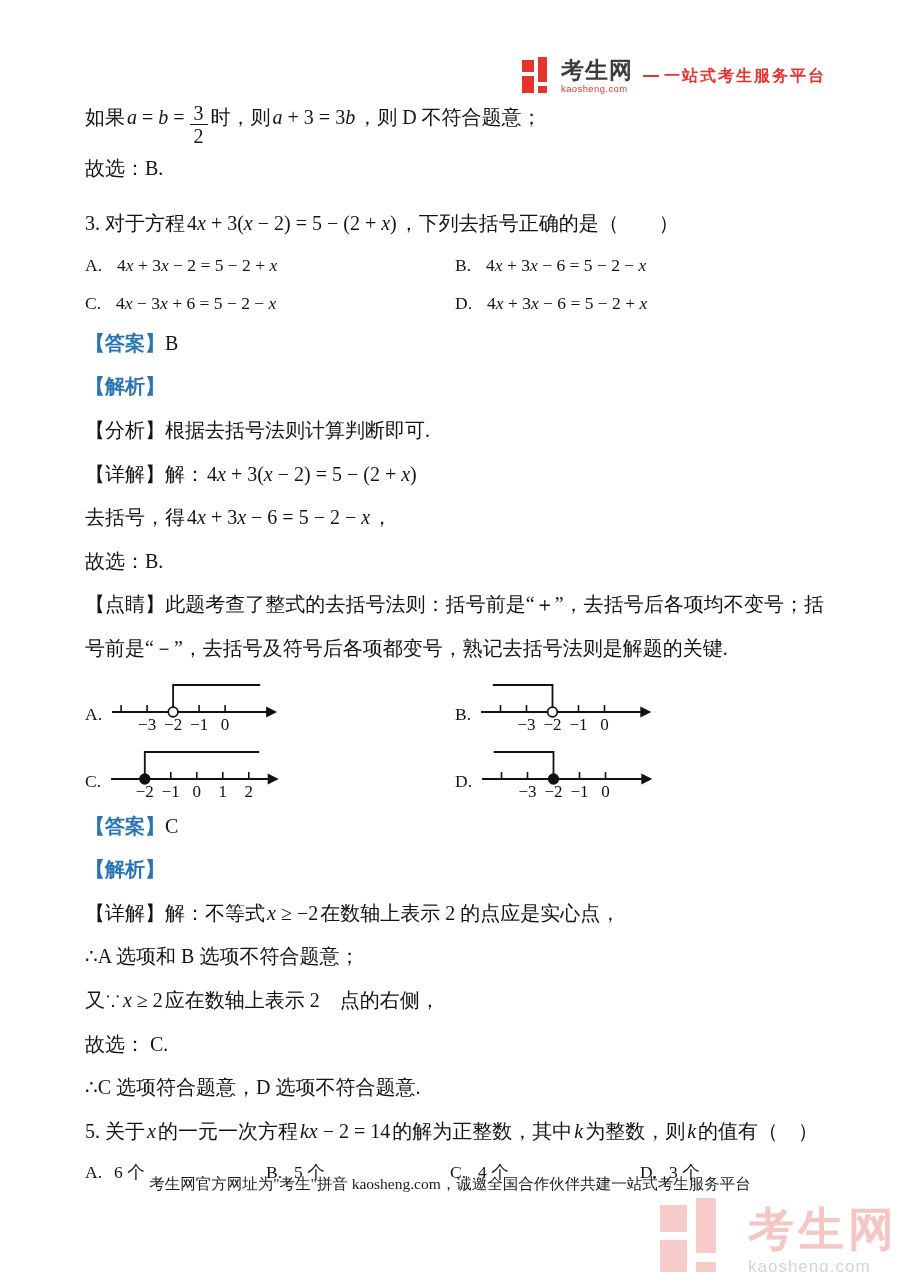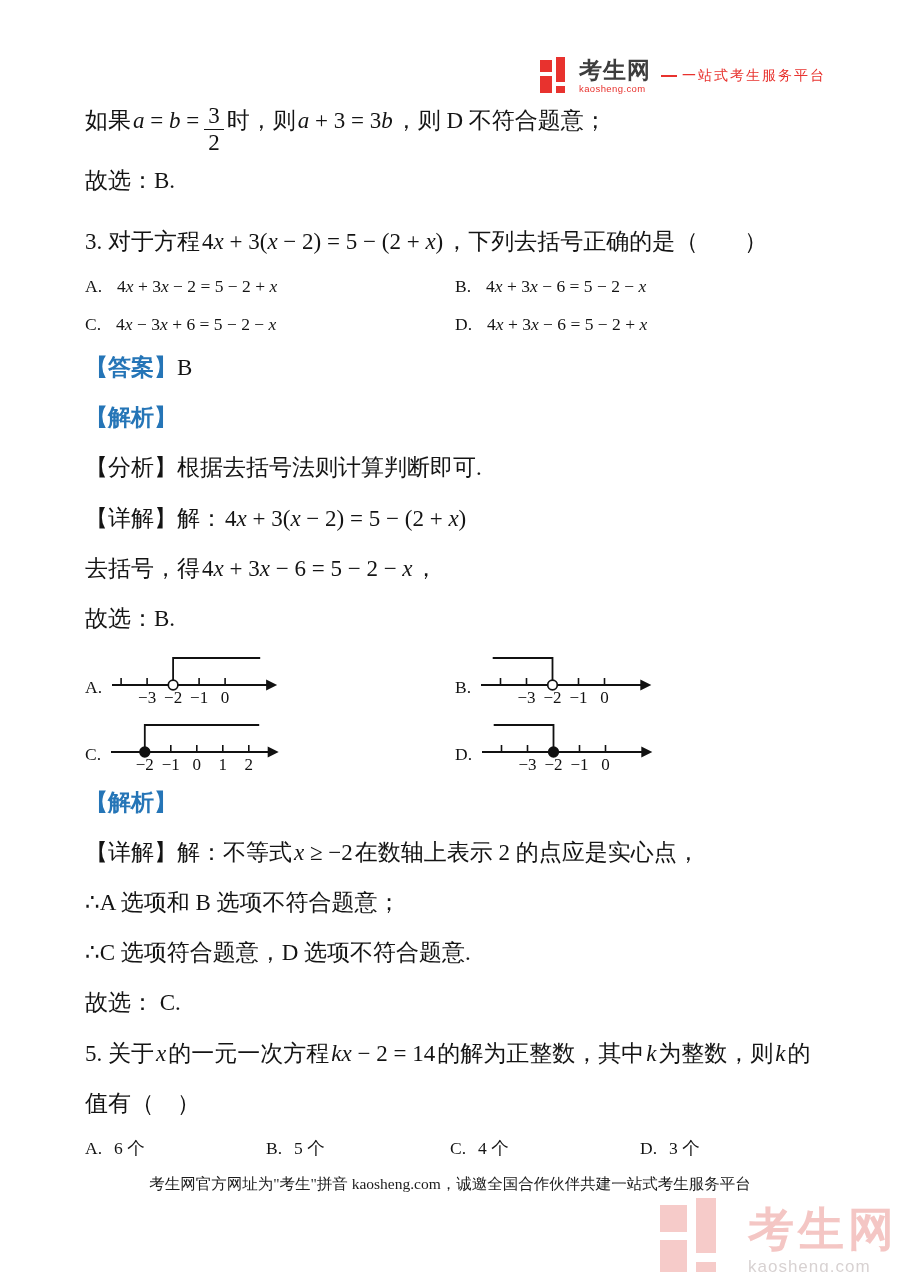--- a/index.html
+++ b/index.html
@@ -11,25 +11,25 @@
   .mark i{position:absolute;background:#e8322e;}
   .mark .m1{left:0;top:3px;width:12px;height:12px;}
   .mark .m2{left:0;top:19px;width:12px;height:17px;}
   .mark .m3{left:16px;top:0;width:9px;height:25px;}
   .mark .m4{left:16px;top:29px;width:9px;height:7px;}
   .logo-text{display:flex;flex-direction:column;margin-left:5px;line-height:1;}
   .logo-cn{font-family:"Liberation Sans","DejaVu Sans",sans-serif;font-weight:700;
            font-size:23px;color:#3d3d3d;letter-spacing:1px;}
   .logo-domain{font-family:"Liberation Sans",sans-serif;font-size:9.5px;color:#e8322e;margin-top:2px;letter-spacing:.4px;}
   .tag-dash{width:16px;height:2px;background:#e8322e;margin:0 5px 0 10px;}
-  .tagline{font-family:"Liberation Sans","DejaVu Sans",sans-serif;font-weight:400;
-           font-size:14px;color:#e8322e;letter-spacing:2px;}
+  .tagline{font-family:"Liberation Sans","DejaVu Sans",sans-serif;font-weight:700;
+           font-size:16px;color:#e8322e;letter-spacing:2px;}
   
   .main{position:absolute;left:85px;right:76px;top:96px;}
-  .line{margin:0;font-size:23px;line-height:2.18;}
+  .line{margin:0;font-size:20px;line-height:2.18;}
   .just{text-align:justify;}
   .tag-blue{color:#2575b7;font-weight:bold;}
   .math{font-family:"Liberation Serif",serif;margin:0 2px;white-space:nowrap;}
   .mi{font-style:italic;}
   .frac{display:inline-block;text-align:center;vertical-align:-0.95em;line-height:1.12;margin:0 3px;}
   .frac .num{display:block;border-bottom:1.5px solid #141414;padding:0 4px;}
   .frac .den{display:block;}
   .q-stem{margin-top:11px;}
   
   .opt-row{display:flex;font-size:17.5px;line-height:2.18;}
@@ -103,20 +103,21 @@
         <span><span class="math"><span>4</span><span class="mi">x</span><span> </span><span>+</span><span> </span><span>3</span><span class="mi">x</span><span> </span><span>−</span><span> </span><span>6</span><span> </span><span>=</span><span> </span><span>5</span><span> </span><span>−</span><span> </span><span>2</span><span> </span><span>+</span><span> </span><span class="mi">x</span></span></span>
       </div>
     </div>
 
     <p class="line"><span class="tag-blue">【答案】</span><span>B</span></p>
     <p class="line"><span class="tag-blue">【解析】</span></p>
     <p class="line"><span>【分析】根据去括号法则计算判断即可.</span></p>
     <p class="line"><span>【详解】解：</span><span class="math"><span>4</span><span class="mi">x</span><span> </span><span>+</span><span> </span><span>3</span><span>(</span><span class="mi">x</span><span> </span><span>−</span><span> </span><span>2</span><span>)</span><span> </span><span>=</span><span> </span><span>5</span><span> </span><span>−</span><span> </span><span>(</span><span>2</span><span> </span><span>+</span><span> </span><span class="mi">x</span><span>)</span></span></p>
     <p class="line"><span>去括号，得</span><span class="math"><span>4</span><span class="mi">x</span><span> </span><span>+</span><span> </span><span>3</span><span class="mi">x</span><span> </span><span>−</span><span> </span><span>6</span><span> </span><span>=</span><span> </span><span>5</span><span> </span><span>−</span><span> </span><span>2</span><span> </span><span>−</span><span> </span><span class="mi">x</span></span><span>，</span></p>
     <p class="line"><span>故选：B.</span></p>
+    <p class="line just"><span>【点睛】此题考查了整式的去括号法则：括号前是“＋”，去括号后各项均不变号；括号前是“－”，去括号及符号后各项都变号，熟记去括号法则是解题的关键.</span></p>
 
     <div class="fig-row">
       <div class="fig-cell">
         <span class="ol">A.</span>
         <div><svg width="176" height="62" viewBox="0 0 176 62">
               <path d="M 67.1 40 L 67.1 13 L 154.2 13" fill="none" stroke="#111" stroke-width="1.8"></path>
               <line x1="6" y1="40" x2="168.1" y2="40" stroke="#111" stroke-width="2.2"></line>
               <polygon points="171.1,40 160.1,34.5 160.1,45.5" fill="#111"></polygon>
               <line x1="15.09999999999999" y1="33" x2="15.09999999999999" y2="40" stroke="#111" stroke-width="1.6"></line>
               <line x1="41.099999999999994" y1="33" x2="41.099999999999994" y2="40" stroke="#111" stroke-width="1.6"></line>
@@ -178,25 +179,27 @@
               <line x1="129.5" y1="33" x2="129.5" y2="40" stroke="#111" stroke-width="1.6"></line>
               <text x="51.5" y="58" text-anchor="middle" font-size="17" font-family="&quot;Liberation Serif&quot;,serif" fill="#111">−3</text>
               <text x="77.5" y="58" text-anchor="middle" font-size="17" font-family="&quot;Liberation Serif&quot;,serif" fill="#111">−2</text>
               <text x="103.5" y="58" text-anchor="middle" font-size="17" font-family="&quot;Liberation Serif&quot;,serif" fill="#111">−1</text>
               <text x="129.5" y="58" text-anchor="middle" font-size="17" font-family="&quot;Liberation Serif&quot;,serif" fill="#111">0</text>
               <circle cx="77.5" cy="40" r="4.8" fill="#111" stroke="#111" stroke-width="1.7"></circle>
             </svg></div>
       </div>
     </div>
 
+    <p class="line"><span class="tag-blue">【答案】</span><span>C</span></p>
     <p class="line"><span class="tag-blue">【解析】</span></p>
     <p class="line"><span>【详解】解：不等式</span><span class="math"><span class="mi">x</span><span> </span><span>≥</span><span> </span><span>−</span><span>2</span></span><span>在数轴上表示 2 的点应是实心点，</span></p>
     <p class="line"><span>∴A 选项和 B 选项不符合题意；</span></p>
+    <p class="line"><span>又∵</span><span class="math"><span class="mi">x</span><span> </span><span>≥</span><span> </span><span>2</span></span><span>应在数轴上表示 2　点的右侧，</span></p>
+    <p class="line"><span>故选：  C.</span></p>
     <p class="line"><span>∴C 选项符合题意，D 选项不符合题意.</span></p>
-    <p class="line"><span>故选：  C.</span></p>
 
     <p class="line"><span>5. 关于</span><span class="math"><span class="mi">x</span></span><span>的一元一次方程</span><span class="math"><span class="mi">k</span><span class="mi">x</span><span> </span><span>−</span><span> </span><span>2</span><span> </span><span>=</span><span> </span><span>1</span><span>4</span></span><span>的解为正整数，其中</span><span class="math"><span class="mi">k</span></span><span>为整数，则</span><span class="math"><span class="mi">k</span></span><span>的值有（　）</span></p>
     <div class="q5-row">
       <div class="cell c0">
         <span class="ol">A.</span>
         <span>6 个</span>
       </div>
       <div class="cell c1">
         <span class="ol">B.</span>
         <span>5 个</span>

